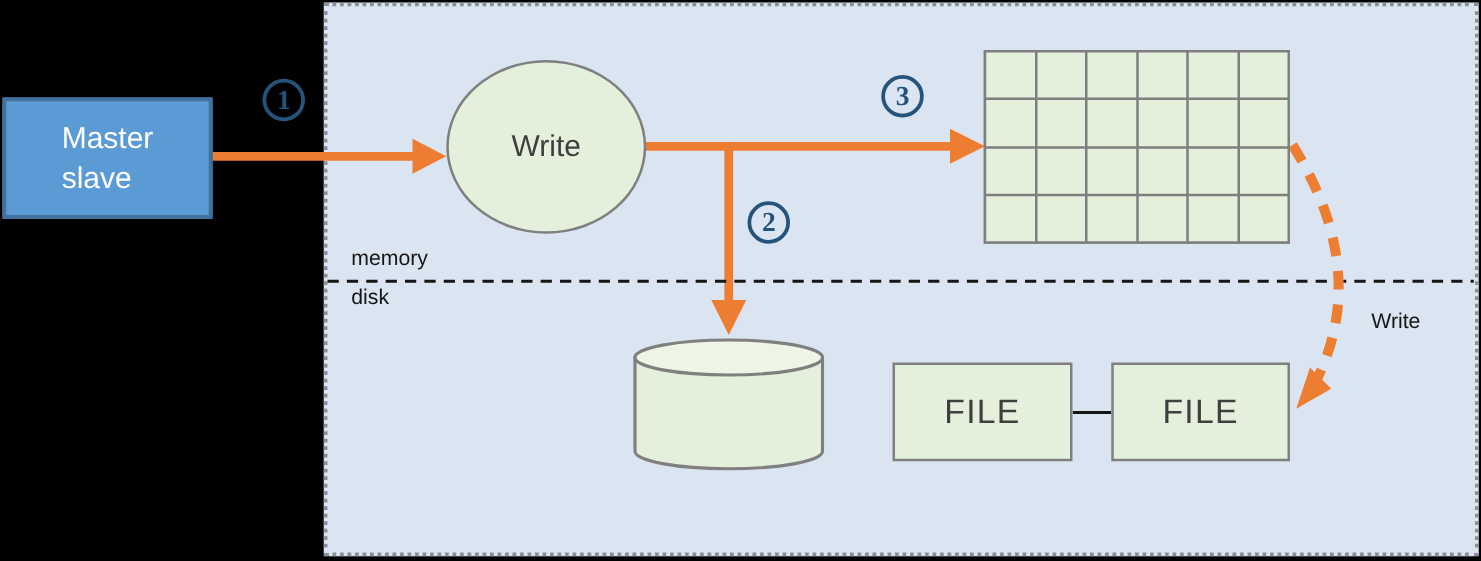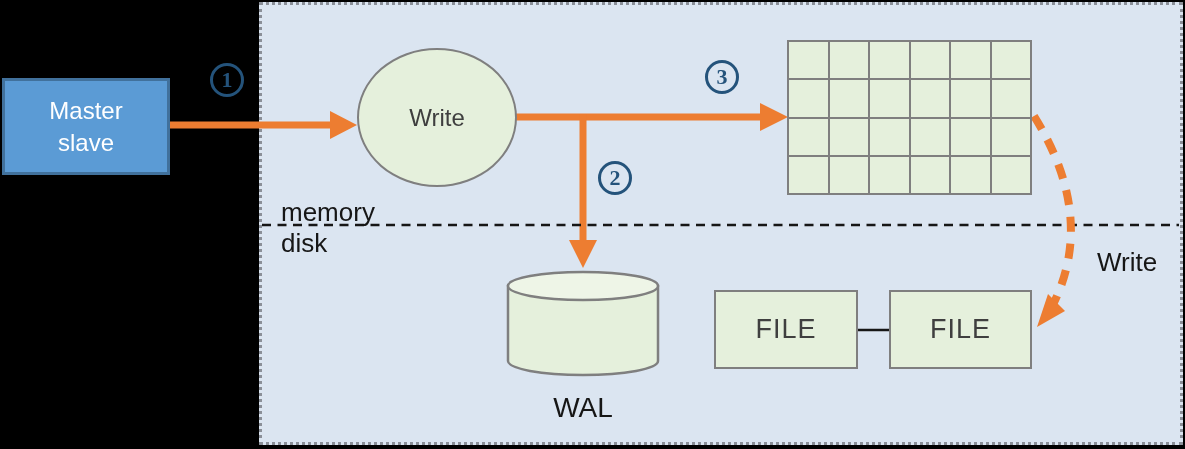--- a/index.html
+++ b/index.html
@@ -32,21 +32,20 @@
   .orange-line{stroke:var(--arrow-orange);stroke-width:7;fill:none;}
   .orange-head{fill:var(--arrow-orange);stroke:none;}
   .divider{stroke:var(--text-black);stroke-width:2.5;stroke-dasharray:9 6.5;fill:none;}
   .flush-arc{stroke:var(--arrow-orange);stroke-width:8;stroke-dasharray:15 12;fill:none;}
   .connector{stroke:var(--text-black);stroke-width:2.5;}
   .cyl-body{fill:var(--node-green);stroke:var(--node-border-gray);stroke-width:2.5;}
   .cyl-top{fill:var(--node-green-top);stroke:var(--node-border-gray);stroke-width:2.5;}
 
   .node{
     position:absolute;display:flex;align-items:center;justify-content:center;
-    text-align:center;
   }
   .master{
     left:2px;top:78px;width:168px;height:97px;
     background:var(--master-blue);
     border:3px solid var(--master-blue-border);
     color:#ffffff;font-size:24px;line-height:1.3;
   }
   .write-ellipse{
     left:357px;top:48px;width:160px;height:139px;
     background:var(--node-green);
@@ -71,21 +70,21 @@
   .step-badge{
     position:absolute;width:34px;height:34px;border-radius:50%;
     border:3px solid var(--step-blue);color:var(--step-blue);
     display:flex;align-items:center;justify-content:center;
     font-size:22px;font-weight:600;
     font-family:"Liberation Serif", serif;
   }
   .badge-1{left:210px;top:63px;}
   .badge-2{left:598px;top:161px;}
   .badge-3{left:705px;top:60px;}
-  .lbl{position:absolute;color:var(--text-black);font-size:26px;white-space:nowrap;}
+  .lbl{position:absolute;color:var(--text-black);font-size:17px;white-space:nowrap;}
   .lbl-memory{left:281px;top:197px;}
   .lbl-disk{left:281px;top:228px;}
   .lbl-wal{left:508px;top:392px;width:150px;text-align:center;font-size:28px;}
   .lbl-flush{left:1097px;top:247px;}
   .lbl-slave{right:25px;top:401px;}
 </style>
 </head>
 <body>
 
 <div class="canvas">
@@ -164,16 +163,15 @@
   </div>
   <div class="step-badge badge-2">
     <span>2</span>
   </div>
   <div class="step-badge badge-3">
     <span>3</span>
   </div>
 
   <div class="lbl lbl-memory">memory</div>
   <div class="lbl lbl-disk">disk</div>
-  <div class="lbl lbl-wal">WAL</div>
   <div class="lbl lbl-flush">Write</div>
 
 </div>
 
 </body></html>

